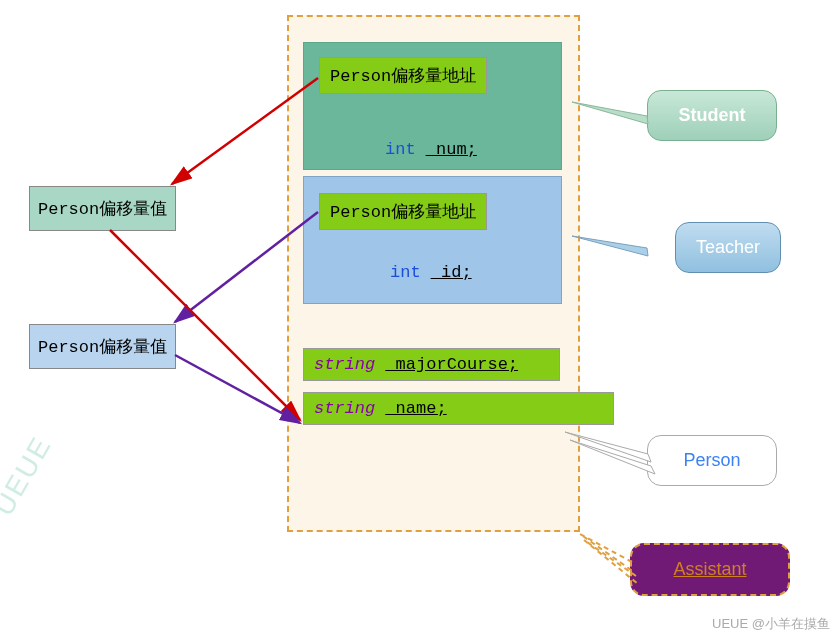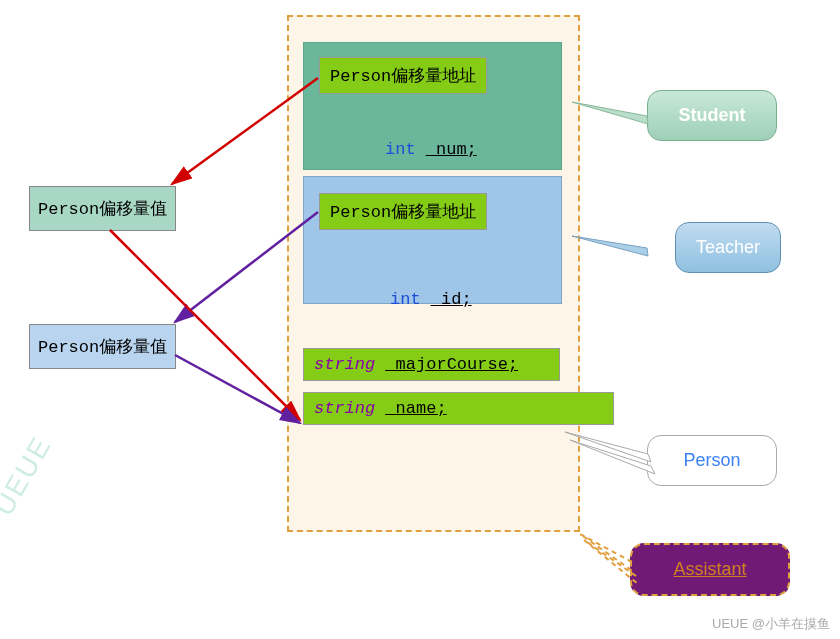--- a/index.html
+++ b/index.html
@@ -130,21 +130,21 @@
 <div class="code-line" style="left:385px; top:140px;">
   <span class="kw-blue">int</span>
   <span class="kw-black"> </span>
   <span class="kw-black">_num;</span>
 </div>
 
 <div class="teacher-block" style="left:303px; top:176px; width:257px; height:126px;"></div>
 <div class="white-box" style="left:319px; top:193px;">
   <span>Person偏移量地址</span>
 </div>
-<div class="code-line" style="left:390px; top:290px;">
+<div class="code-line" style="left:390px; top:263px;">
   <span class="kw-blue">int</span>
   <span class="kw-black"> </span>
   <span class="kw-black">_id;</span>
 </div>
 
 <div class="white-box" style="left:303px; top:348px; width:257px;">
   <span class="kw-purple">string</span>
   <span class="kw-black"> </span>
   <span class="kw-black">_majorCourse;</span>
 </div>

